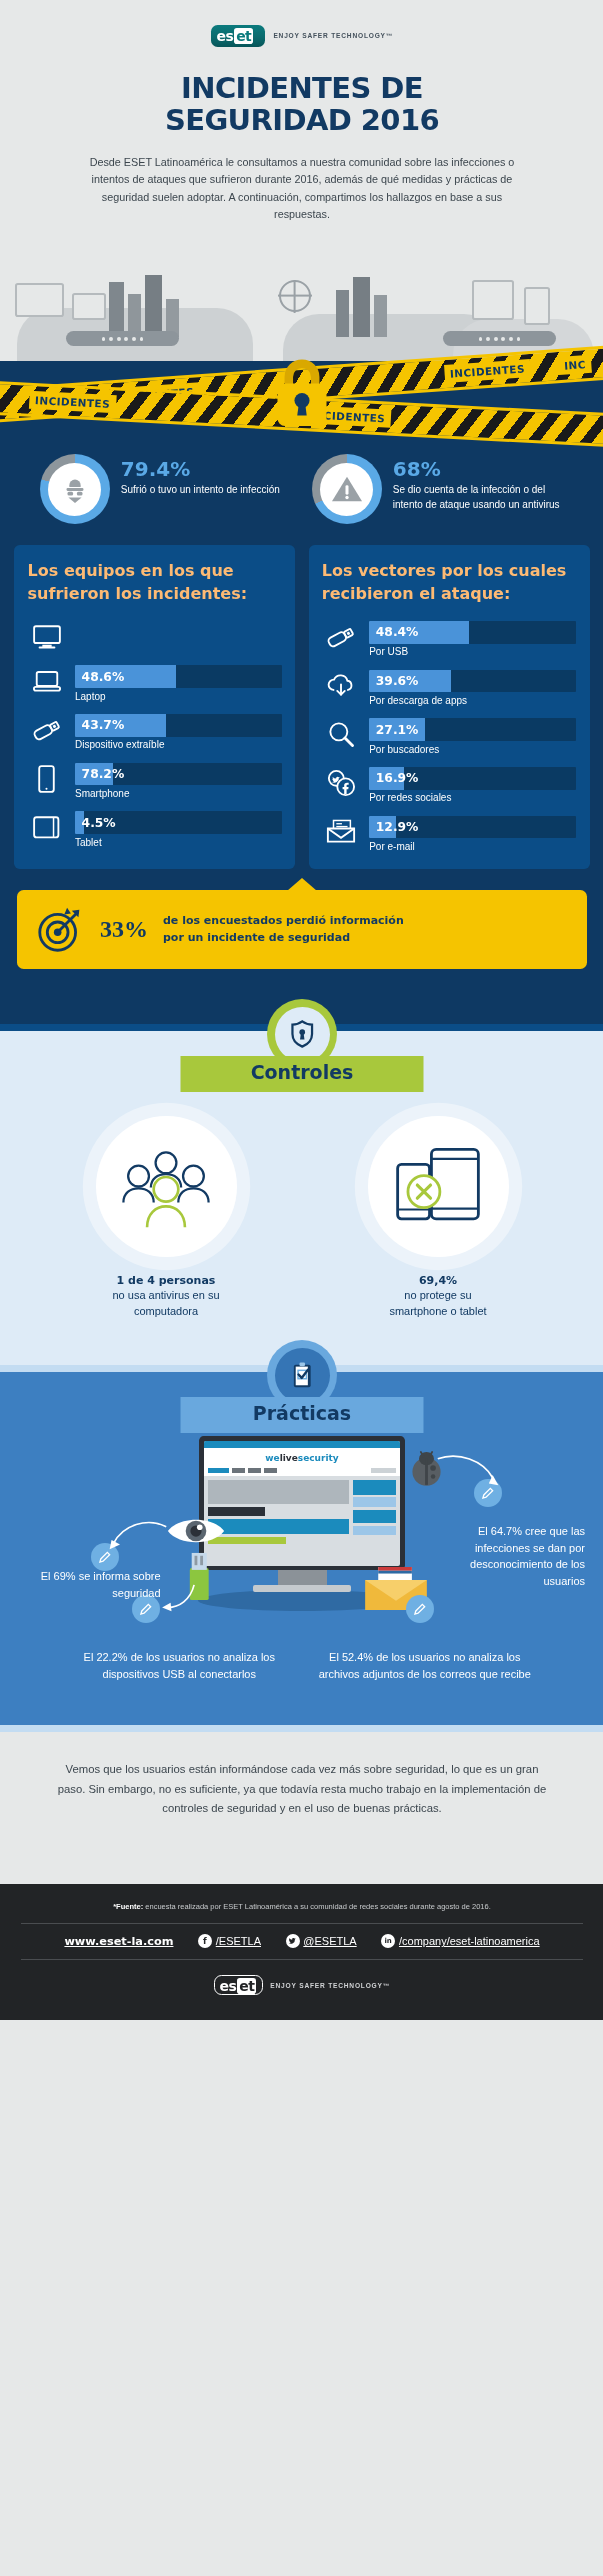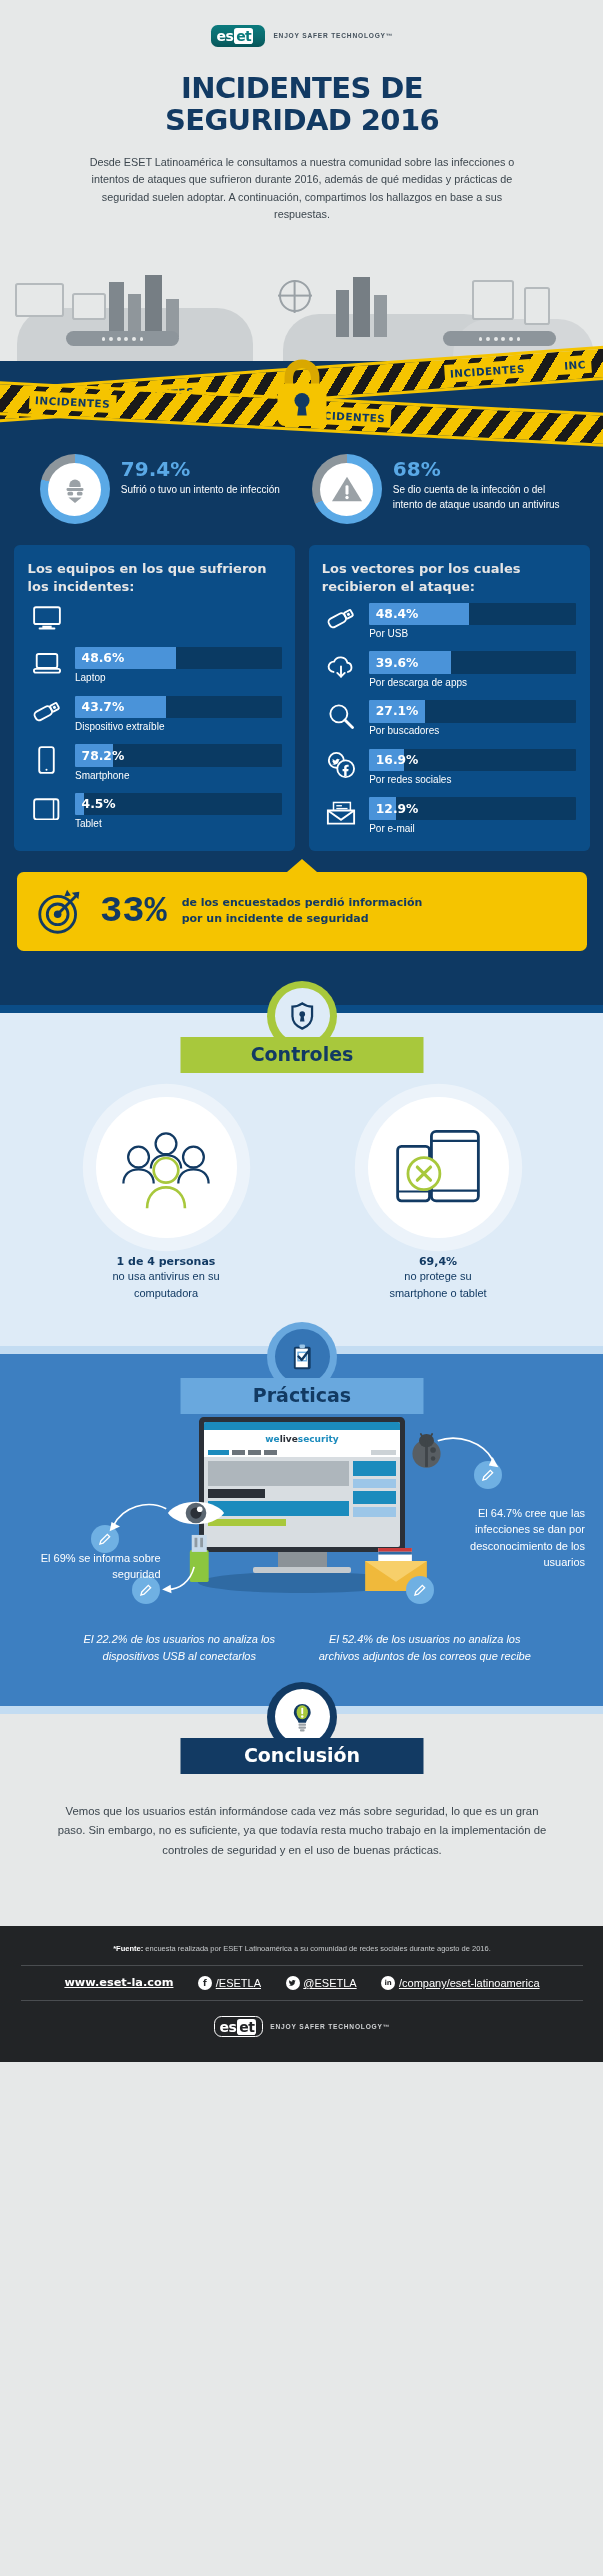--- a/index.html
+++ b/index.html
@@ -120,22 +120,22 @@
     line-height:1.1;
   }
   .stat-desc { font-size:10px; line-height:1.45; color:#ffffff; margin-top:2.8px; }
 
   
   .panels { display:flex; justify-content:center; gap: 13.2px; padding: 15px 0 0; background:#0e3963; }
   .panel {
     width: 281px; background:#0b4d87; border-radius: 5.7px; padding: 15px 13.2px 17px;
   }
   .panel h2 {
-    font-family:"DejaVu Sans",sans-serif; font-weight:bold; font-size:13px; color:#e5e5e5;
-    line-height:1.4; margin-bottom: 6px;
+    font-family:"DejaVu Sans",sans-serif; font-weight:bold; font-size:16px; color:#fdba74;
+    line-height:1.4; margin-bottom: 16px;
   }
   .item { display:flex; align-items:flex-start; gap: 9.4px; margin-bottom: 12.3px; }
   .item .ico { flex:0 0 38px; height:32px; display:flex; align-items:center; justify-content:center; }
   .item .meter { flex:1; }
   .bar {
     position:relative; height:22.6px; background:#0a3a63; border-radius:0.9px; overflow:hidden;
     display:flex; align-items:center;
   }
   .bar .fill { position:absolute; left:0; top:0; bottom:0; background:#4a93d9; }
   .bar .val {
@@ -149,21 +149,21 @@
   .callout {
     position:relative; width: 570px; margin: 0 auto; background:#f5c400; border-radius:6.6px;
     display:flex; align-items:center; gap:15px; padding: 15px 19px;
   }
   .callout:before {
     content:""; position:absolute; top:-12.3px; left:50%; transform:translateX(-50%);
     border-left:15px solid transparent; border-right:15px solid transparent;
     border-bottom:13.2px solid #f5c400;
   }
   .callout .big {
-    font-family:Liberation Mono, monospace; font-weight:bold; font-size:37px; color:#123a63;
+    font-family:Liberation Serif, serif; font-weight:bold; font-size:24px; color:#123a63;
   }
   .callout .txt {
     font-family:"DejaVu Sans",sans-serif; font-weight:bold; font-size:11px; color:#123a63;
     line-height:1.5;
   }
 
   
   .sec-head { position: relative; text-align: center; height: 60px; }
   .sec-head .badge {
     position:absolute; left:50%; transform:translateX(-50%); top:-32px;
@@ -231,21 +231,21 @@
   }
   .pd1 { left: 91px; top: 111px; }
   .pd2 { right: 102px; top: 47px; }
   .pd3 { left: 132px; bottom: -5.7px; }
   .pd4 { right: 170px; bottom: -5.7px; }
 
   .ann { position:absolute; font-size:11px; color:#fff; line-height:1.5; text-align:right; }
   .ann-left  { left: 22.6px;  top: 136px; width: 138px; }
   .ann-right { right: 19px; top: 91px;  width: 155px; }
 
-  .practice-bottom { display:flex; justify-content:center; gap: 24.5px; padding-top: 32px; font-style: italic; }
+  .practice-bottom { display:flex; justify-content:center; gap: 24.5px; padding-top: 32px; }
   .practice-bottom .pb { width: 221px; text-align:center; font-size:11px; color:#fff; line-height:1.55; }
 
   
   .split-top-concl { height: 28px; background:#3d7fc1; position:relative; }
   .split-top-concl:after { content:""; position:absolute; left:0; right:0; bottom:0; height:7.5px; background:#c3dcf2; }
   .band-concl { background:#e6e8e8; padding-bottom: 38px; }
   .badge-concl { background:#123a63; }
   .badge-concl .inner { width:55px; height:55px; border-radius:50%; background:#fff; display:flex; align-items:center; justify-content:center; }
   .plate-concl { background:#123a63; color:#fff; }
   .concl-text {
@@ -761,36 +761,20 @@
     </div>
 
     <div class="practice-bottom">
       <div class="pb">El 22.2% de los usuarios no analiza los dispositivos USB al conectarlos</div>
       <div class="pb">El 52.4% de los usuarios no analiza los archivos adjuntos de los correos que recibe</div>
     </div>
   </div>
 
   <div class="split-top-concl"></div>
   <div class="band-concl">
-    <div class="sec-head">
-      <div class="badge badge-concl">
-        <div class="inner">
-          <svg width="24.5" height="30" viewBox="0 0 26 32">
-            <path d="M13 2 a9 9 0 0 1 9 9 c0 5 -4 7 -5 11 h-8 c-1 -4 -5 -6 -5 -11 a9 9 0 0 1 9 -9z" fill="#123a63"></path>
-            <ellipse cx="13" cy="11" rx="6" ry="7.5" fill="#a8c83c"></ellipse>
-            <rect x="12" y="6" width="2" height="7" rx="1" fill="#fff"></rect>
-            <circle cx="13" cy="15.5" r="1.3" fill="#fff"></circle>
-            <rect x="9" y="23" width="8" height="2.4" rx="1" fill="#9aa1a6"></rect>
-            <rect x="9" y="26" width="8" height="2.4" rx="1" fill="#9aa1a6"></rect>
-            <rect x="10.5" y="29" width="5" height="2.4" rx="1" fill="#9aa1a6"></rect>
-          </svg>
-        </div>
-      </div>
-      <div class="plate plate-concl">Conclusión</div>
-    </div>
     <p class="concl-text">Vemos que los usuarios están informándose cada vez más sobre seguridad, lo que es un gran paso. Sin embargo, no es suficiente, ya que todavía resta mucho trabajo en la implementación de controles de seguridad y en el uso de buenas prácticas.</p>
   </div>
 
   <div class="footer">
     <div class="src">
       <b>*Fuente:</b><span> encuesta realizada por ESET Latinoamérica a su comunidad de redes sociales durante agosto de 2016.</span>
     </div>
     <div class="rule"></div>
     <div class="social">
       <a class="site" href="#">www.eset-la.com</a>

